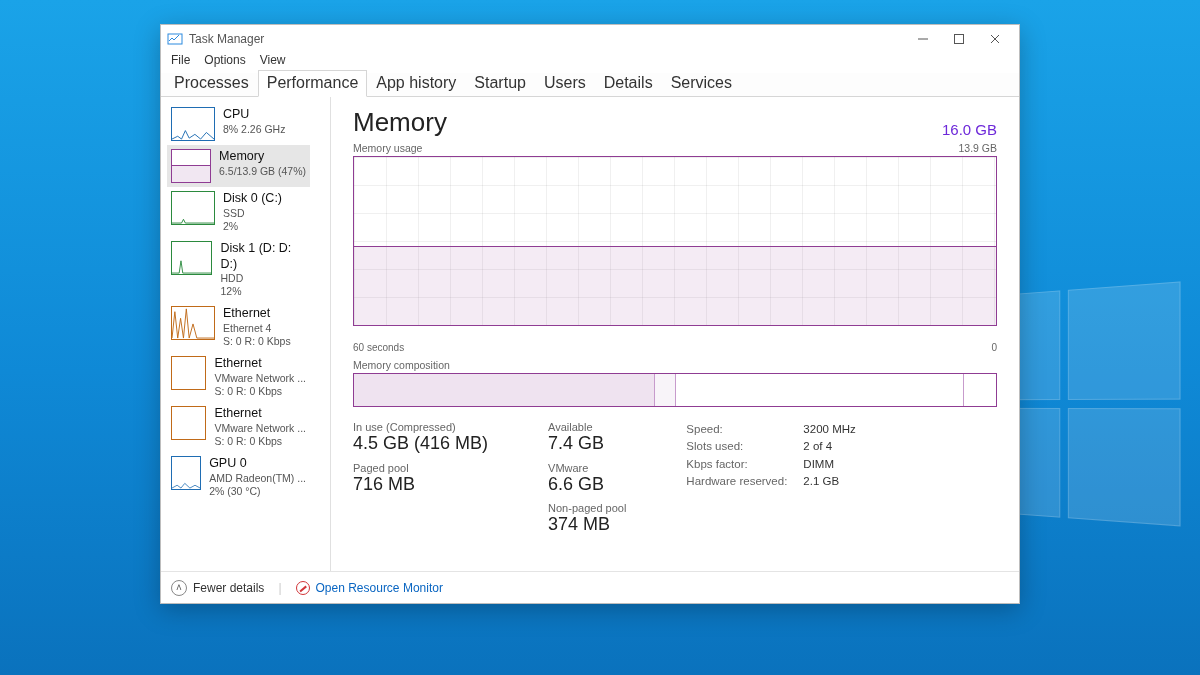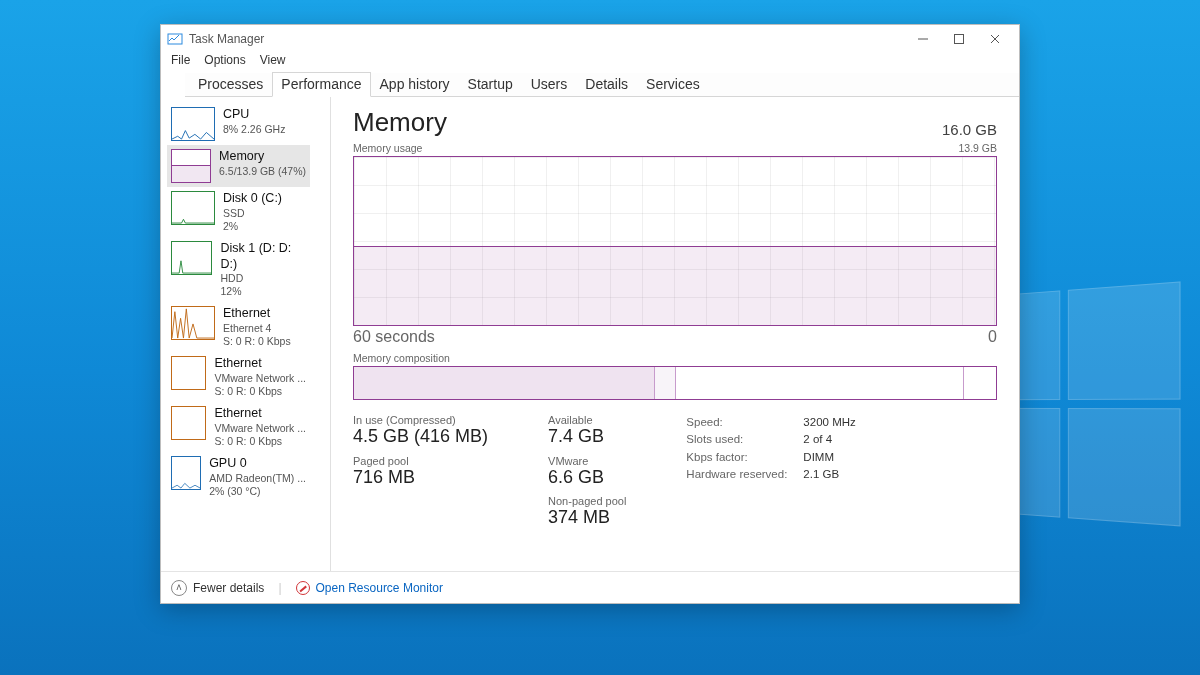--- a/index.html
+++ b/index.html
@@ -35,21 +35,21 @@
   .titlebar .tm-icon { width:16px; height:16px; margin-right:6px; display:flex; }
   .titlebar .title { font-size:12px; color:#555; }
   .winbtns { margin-left:auto; display:flex; }
   .winbtn { width:36px; height:26px; display:flex; align-items:center; justify-content:center; color:#444;}
   .winbtn svg { stroke:#555; fill:none; stroke-width:1; }
 
   .menubar { height:20px; display:flex; gap:14px; padding:0 10px; font-size:12px; color:#333;}
 
   .tabs {
     height:24px; display:flex; align-items:flex-end; padding:0 4px; border-bottom:1px solid #d6d6d6;
-    background:#fdfdfd; font-size:14px;margin-left:24px;
+    background:#fdfdfd; font-size:16px;
   }
   .tab { padding:3px 8px 4px; color:#333; border:1px solid transparent; position:relative; top:1px; cursor:pointer;}
   .tab.active {
     background:#fff; border:1px solid #d6d6d6; border-bottom:1px solid #fff;
   }
 
   .body { flex:1; display:flex; overflow:hidden; }
   .sidebar {
     width:170px; border-right:1px solid #e0e0e0; padding:6px 20px 6px 6px;
     overflow:hidden;
@@ -68,40 +68,40 @@
   .thumb.eth{border-color:#c06a18;}
   .thumb.gpu{border-color:#1f6db3;}
   .thumb svg{position:absolute;left:0;bottom:0;width:100%;height:100%;}
   .side-labels { display:flex; flex-direction:column; line-height:1.25; }
   .side-labels .st{ font-size:12.5px; color:#111;}
   .side-labels .ss{ font-size:10.5px; color:#555; white-space:nowrap; overflow:hidden; text-overflow:ellipsis; max-width:105px;}
 
   .main { flex:1; padding:10px 22px 8px 22px; display:flex; flex-direction:column; overflow:hidden;}
   .main-header { display:flex; align-items:flex-end; }
   .main-header h1{ font-size:26px; font-weight:400; color:#222; }
-  .main-header .cap{ margin-left:auto; font-size:15px; color:#404040; }
+  .main-header .cap{ margin-left:auto; font-size:15px; color:#6d28d9; }
 
   .chart-label { font-size:10.5px; color:#666; margin-top:4px; display:flex;}
   .chart-label .r{margin-left:auto;}
 
   .usage-chart {
     margin-top:2px; height:170px; border:1px solid #8f3c93; position:relative; overflow:hidden;
   }
   .usage-chart .grid {
     position:absolute; inset:0;
     background:
       repeating-linear-gradient(to right, rgba(0,0,0,.06) 0 1px, transparent 1px 32px),
       repeating-linear-gradient(to bottom, rgba(0,0,0,.06) 0 1px, transparent 1px 28px);
   }
   .usage-chart .fill {
     position:absolute; left:0; right:0; bottom:0; height:47%;
     background:rgba(143,60,147,.10); border-top:1px solid #8f3c93;
   }
 
-  .time-axis{ font-size:16px; color:#666; display:flex; margin-top:2px;}
+  .time-axis{ font-size:10px; color:#666; display:flex; margin-top:16px;}
   .time-axis .r{margin-left:auto;}
 
   .comp-label{font-size:10.5px;color:#666;margin-top:6px;}
   .comp-bar {
     height:34px; border:1px solid #8f3c93; display:flex; margin-top:2px;
   }
   .comp-bar .seg{height:100%;}
   .comp-bar .s-inuse{flex:47;background:rgba(143,60,147,.14);}
   .comp-bar .s-mod{flex:3;background:rgba(143,60,147,.06);border-left:1px solid #c79bcc;}
   .comp-bar .s-stand{flex:45;border-left:1px solid #c79bcc;}

